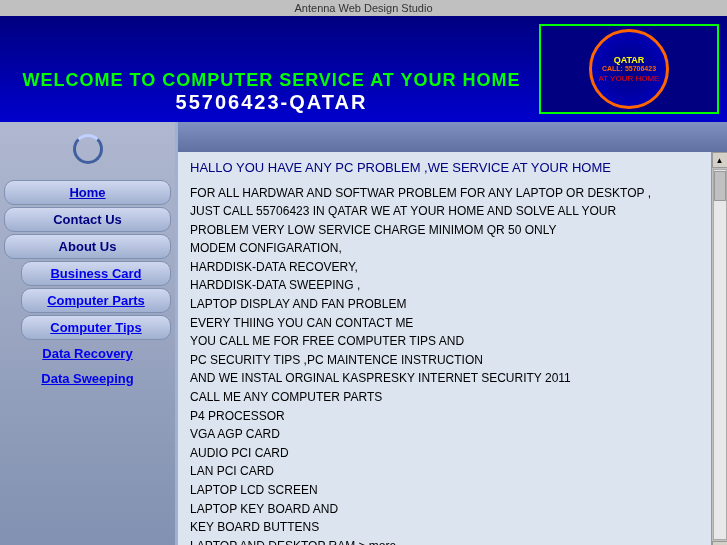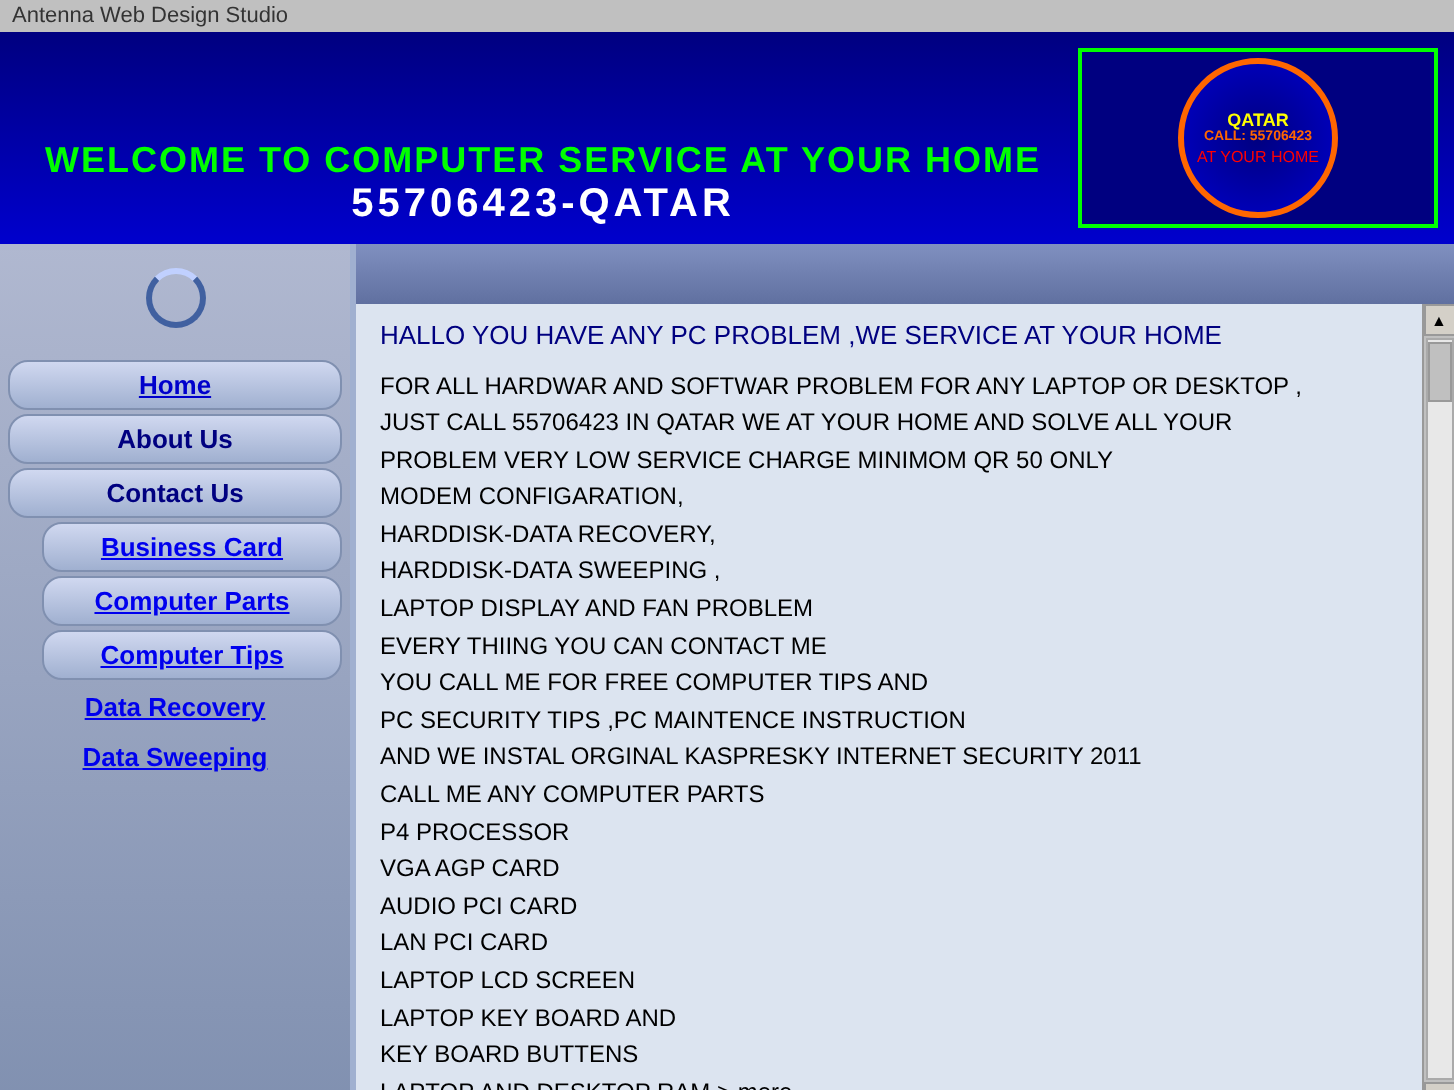--- a/index.html
+++ b/index.html
@@ -7,21 +7,21 @@
       width: 727px;
       height: 545px;
       font-family: Arial, sans-serif;
       background: #c0c0c0;
       overflow: hidden;
     }
 
     
     .top-bar {
       background: #c0c0c0;
-      text-align: left;
+      text-align: center;
       font-size: 11px;
       color: #333;
       padding: 2px 6px;
     }
 
     
     .header {
       background: linear-gradient(to bottom, #000080, #0000cd);
       text-align: center;
       padding: 8px 4px;
@@ -256,22 +256,22 @@
     </div>
   </div>
 </div>
 
 <div class="main-layout">
 
   <div class="sidebar">
     <div class="sidebar-spinner"></div>
     <div class="sidebar-nav">
       <div class="nav-item active">Home</div>
+      <div class="nav-item plain">Contact Us</div>
       <div class="nav-item plain">About Us</div>
-      <div class="nav-item plain">Contact Us</div>
       <div class="nav-item link-style">Business Card</div>
       <div class="nav-item link-style">Computer Parts</div>
       <div class="nav-item link-style">Computer Tips</div>
       <div class="nav-item no-bg">Data Recovery</div>
       <div class="nav-item no-bg">Data Sweeping</div>
     </div>
   </div>
 
   <div class="content-area">
     <div class="content-header"></div>

